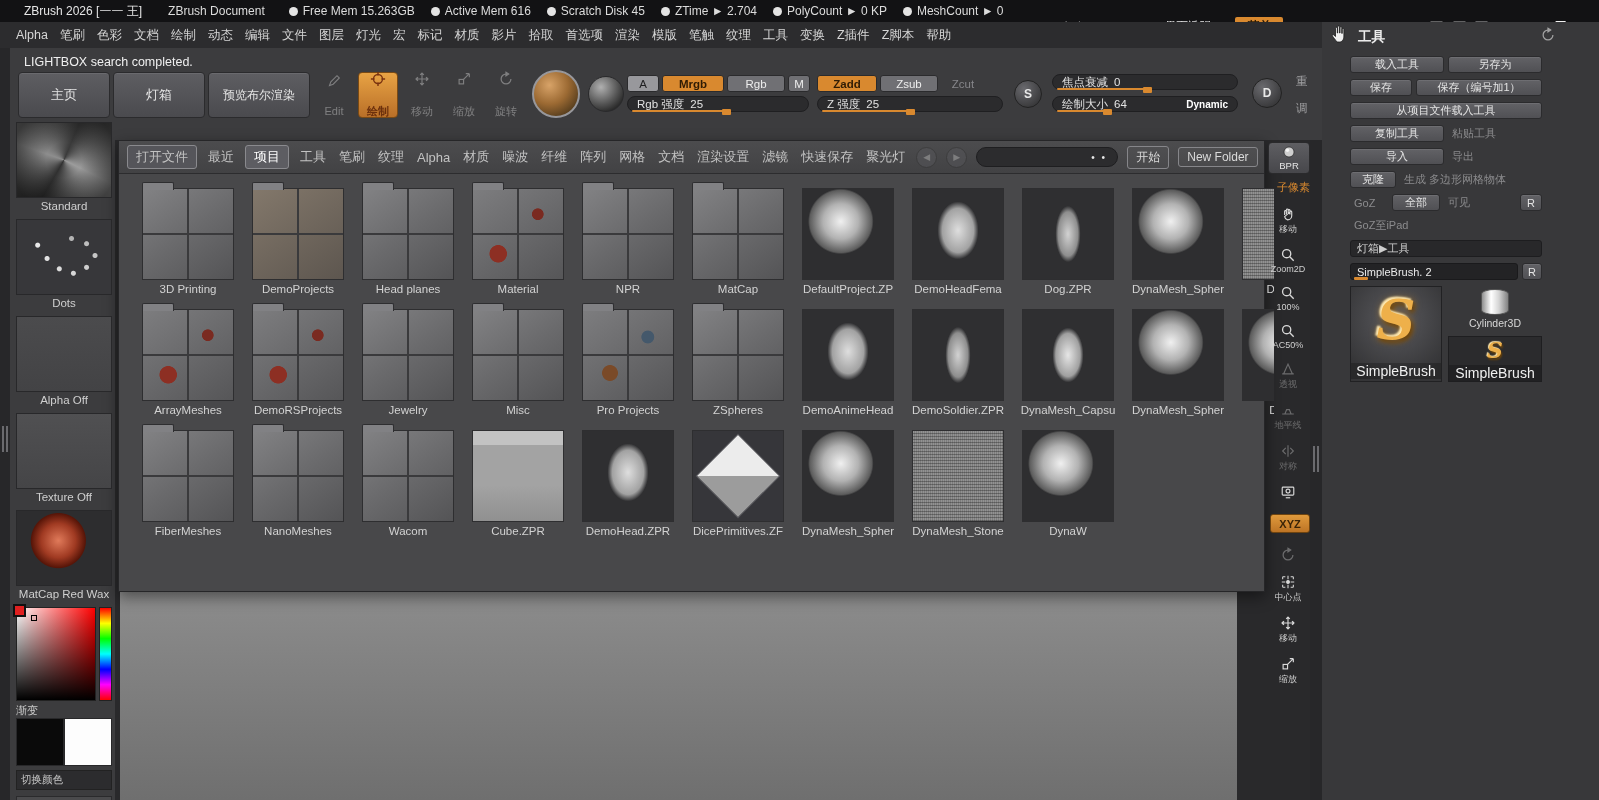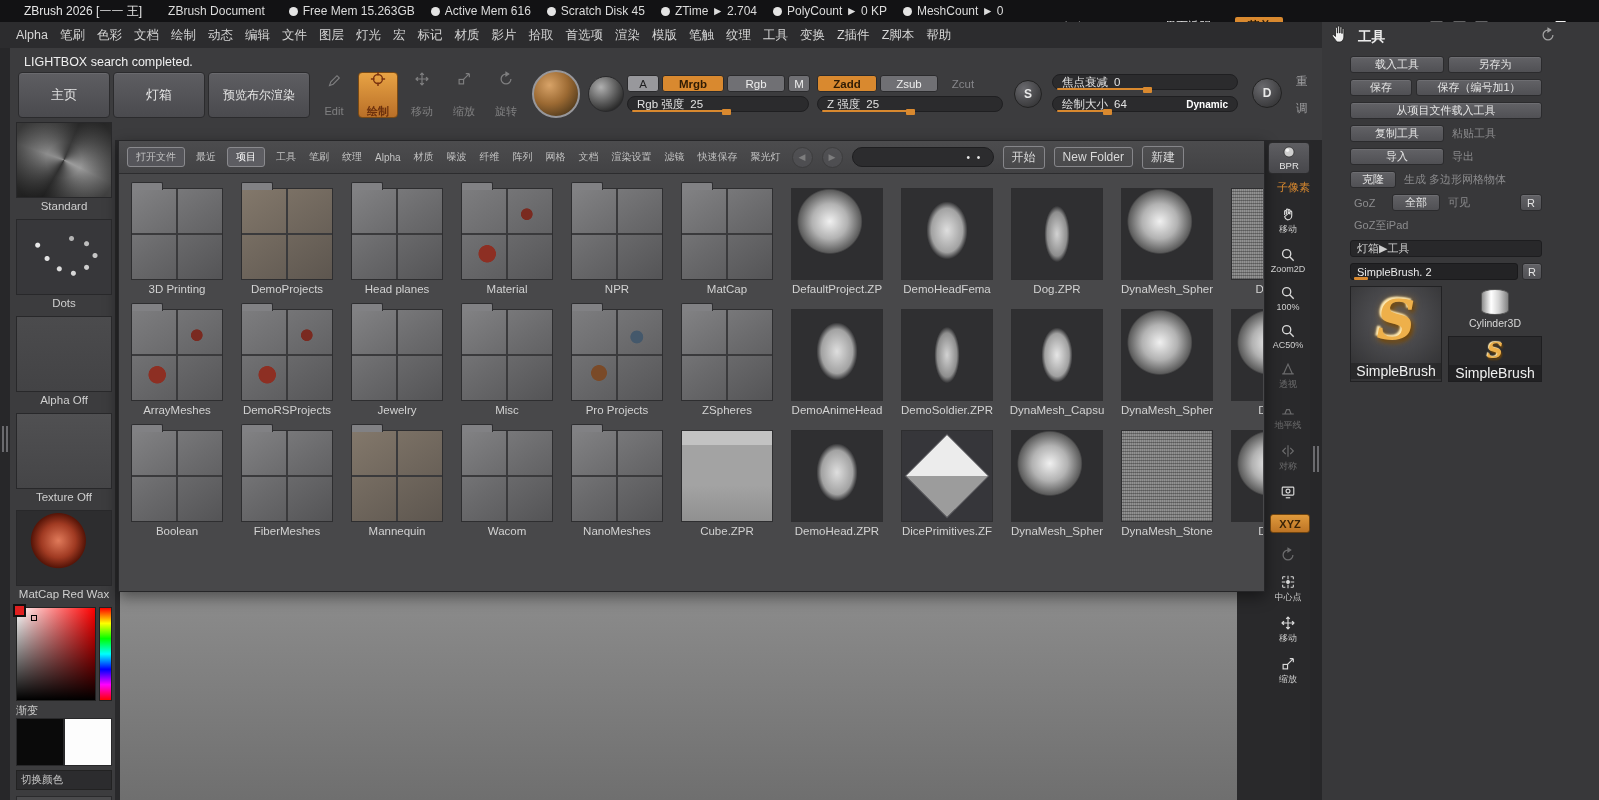--- a/index.html
+++ b/index.html
@@ -59,29 +59,29 @@
   .circ-icon{position:absolute;border-radius:50%;background:radial-gradient(circle at 35% 30%,#6a6a6e,#3a3a3c 75%);border:1px solid #222;display:flex;align-items:center;justify-content:center;color:#e8e8e8;font-weight:bold;}
   .clip-col{position:absolute;left:1296px;top:8px;display:flex;flex-direction:column;gap:12px;color:#b8b8ba;font-size:11.5px;opacity:.8;}
 
   
   .doc-area{position:absolute;left:115px;top:140px;width:1195px;height:660px;background:#29292b;}
   .canvas{position:absolute;left:120px;top:592px;width:1117px;height:208px;background:linear-gradient(#8c8c8c,#6f6f6f);}
 
   
   .lightbox{position:absolute;left:118px;top:140px;width:1147px;height:452px;background:#48484a;border:1px solid #262628;box-shadow:0 5px 14px rgba(0,0,0,.45);}
   .lb-head{height:33px;display:flex;align-items:center;gap:9px;padding:0 8px;background:linear-gradient(#4c4c4e,#424244);border-bottom:1px solid #2c2c2e;white-space:nowrap;overflow:hidden;}
-  .lb-tab{color:#c2c2c2;font-size:10px;padding:2px 2px;flex:0 0 auto;}
+  .lb-tab{color:#c2c2c2;font-size:13px;padding:2px 2px;flex:0 0 auto;}
   .lb-tab.boxed{border:1px solid #8a8a8e;border-radius:3px;padding:2px 8px;background:#55555a;}
   .lb-tab.active{border:1px solid #8a8a8e;border-radius:3px;padding:2px 8px;background:#5d5d62;color:#fff;}
   .lb-arrow{width:21px;height:21px;border-radius:50%;background:#56565a;border:1px solid #333;color:#aaa;display:flex;align-items:center;justify-content:center;font-size:9px;opacity:.55;flex:0 0 auto;}
   .lb-search{flex:0 0 142px;height:20px;background:#2c2c2e;border:1px solid #1e1e20;border-radius:10px;display:flex;align-items:center;padding:0 10px;color:#cfcfcf;gap:4px;}
   .lb-search input{background:none;border:none;outline:none;color:#e8e8e8;width:100px;font-size:11px;}
   .lb-search .dots{font-size:10px;color:#e8e8e8;letter-spacing:2px;}
   .lb-btn{border:1px solid #86868a;border-radius:3px;padding:2px 8px;color:#dadada;font-size:12px;flex:0 0 auto;background:rgba(255,255,255,.03);}
-  .lb-grid{position:absolute;left:3px;top:40px;width:1141px;height:408px;display:grid;grid-template-columns:repeat(11,110px);grid-auto-rows:121px;overflow:hidden;justify-items:center;}
+  .lb-grid{position:absolute;left:14px;top:40px;width:1141px;height:408px;display:grid;grid-template-columns:repeat(11,110px);grid-auto-rows:121px;overflow:hidden;justify-items:center;}
   .lb-item{width:104px;text-align:center;}
   .thumb{width:92px;height:92px;margin:7px auto 0;border:1px solid #2e2e30;position:relative;background:#666;}
   .folder .thumb::before{content:"";position:absolute;top:-7px;left:-1px;width:30px;height:7px;background:#818184;border:1px solid #2e2e30;border-bottom:none;border-radius:2px 2px 0 0;}
   .lb-label{margin-top:3px;font-size:11.5px;color:#d2d2d2;white-space:nowrap;overflow:hidden;max-width:104px;}
   
   .t-collage,.t-collage-red,.t-collage-tint,.t-collage-color{background:linear-gradient(145deg,#828284 0%,#6a6a6c 50%,#545456 100%);}
   .t-collage-tint{background:linear-gradient(145deg,#83786b,#5d564f);}
   .t-collage-red{background:radial-gradient(circle 14px at 28% 72%,#8d2f23 0 60%,transparent 65%),radial-gradient(circle 10px at 72% 28%,#7a2a20 0 55%,transparent 62%),linear-gradient(145deg,#7d7d7f,#565658);}
   .t-collage-color{background:radial-gradient(circle 13px at 30% 70%,#7a4a28 0 58%,transparent 64%),radial-gradient(circle 11px at 72% 30%,#44586b 0 55%,transparent 62%),linear-gradient(145deg,#7d7d7f,#565658);}
   .t-collage::after,.t-collage-red::after,.t-collage-tint::after,.t-collage-color::after{content:"";position:absolute;inset:0;background:linear-gradient(#3a3a3c,#3a3a3c) 50% 0/2px 100% no-repeat,linear-gradient(#3a3a3c,#3a3a3c) 0 50%/100% 2px no-repeat;}
@@ -464,37 +464,29 @@
         <div class="lb-item">
           <div class="thumb t-sphere"></div>
           <div class="lb-label">DynaMesh_Spher</div>
         </div>
         <div class="lb-item">
           <div class="thumb t-sphere"></div>
           <div class="lb-label">DynaW</div>
         </div>
         <div class="lb-item folder">
           <div class="thumb t-collage"></div>
-          <div class="lb-label">Boolean</div>
-        </div>
-        <div class="lb-item folder">
-          <div class="thumb t-collage"></div>
           <div class="lb-label">FiberMeshes</div>
         </div>
         <div class="lb-item folder">
-          <div class="thumb t-collage-tint"></div>
-          <div class="lb-label">Mannequin</div>
+          <div class="thumb t-collage"></div>
+          <div class="lb-label">NanoMeshes</div>
         </div>
         <div class="lb-item folder">
           <div class="thumb t-collage"></div>
           <div class="lb-label">Wacom</div>
-        </div>
-        <div class="lb-item folder">
-          <div class="thumb t-collage"></div>
-          <div class="lb-label">NanoMeshes</div>
         </div>
         <div class="lb-item">
           <div class="thumb t-cube"></div>
           <div class="lb-label">Cube.ZPR</div>
         </div>
         <div class="lb-item">
           <div class="thumb t-head"></div>
           <div class="lb-label">DemoHead.ZPR</div>
         </div>
         <div class="lb-item">

